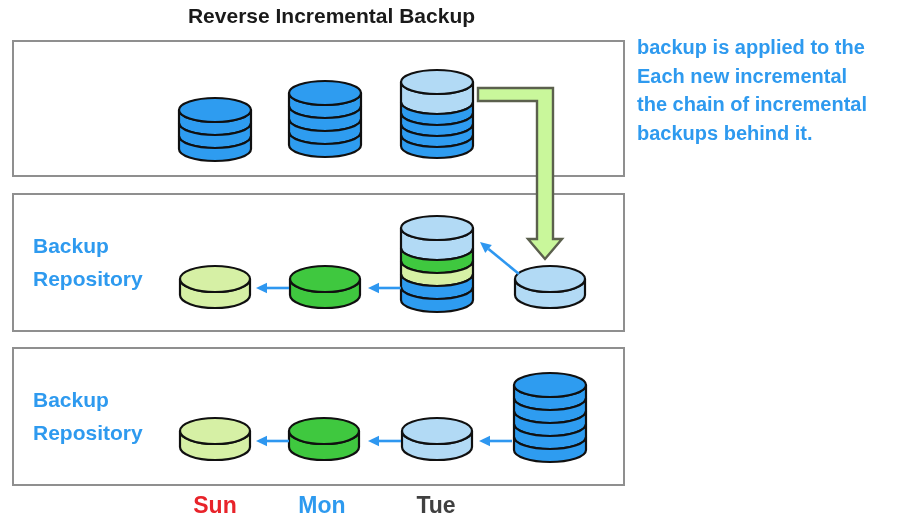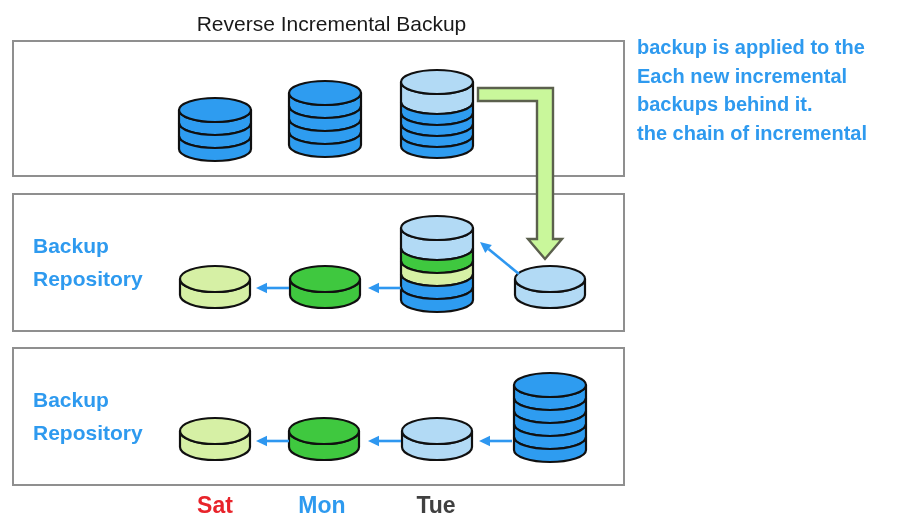--- a/index.html
+++ b/index.html
@@ -2,22 +2,22 @@
 <html><head>
 <meta charset="utf-8">
 <style>
   html,body{margin:0;padding:0;background:#ffffff;}
   #stage{
     position:relative;width:923px;height:531px;background:#ffffff;overflow:hidden;
     font-family:"Liberation Sans","DejaVu Sans",sans-serif;
   }
   .abs{position:absolute;}
   #diagram-title{
-    left:25px;top:12px;width:613px;text-align:center;
-    font-size:21px;font-weight:normal;letter-spacing:0px;
+    left:25px;top:4px;width:613px;text-align:center;
+    font-size:21px;font-weight:bold;letter-spacing:0px;
   }
   .panel{
     left:12px;width:613px;box-sizing:border-box;
     border:2px solid #8f8f8f;background:#ffffff;
   }
   #panel-source{top:40px;height:137px;}
   #panel-repo1{top:193px;height:139px;}
   #panel-repo2{top:347px;height:139px;}
   .panel-label{
     left:33px;font-size:21px;font-weight:bold;line-height:33px;white-space:nowrap;
@@ -145,21 +145,21 @@
       </g>
       <g>
         <line x1="512" y1="441" x2="490" y2="441" stroke="#2E97F0" stroke-width="2.6"></line>
         <polygon points="479,441 490,435.8 490,446.2" fill="#2E97F0"></polygon>
       </g>
     </svg>
 
   <div class="abs" id="annotation" style="color: rgb(46, 154, 239);">
     <div>backup is applied to the</div>
     <div>Each new incremental</div>
+    <div>the chain of incremental</div>
     <div>backups behind it.</div>
-    <div>the chain of incremental</div>
   </div>
 
-  <div class="abs day-label" id="day-sun" style="color: rgb(232, 35, 42);">Sat</div>
+  <div class="abs day-label" id="day-sun" style="color: rgb(232, 35, 42);">Sun</div>
   <div class="abs day-label" id="day-mon" style="color: rgb(46, 154, 239);">Mon</div>
   <div class="abs day-label" id="day-tue" style="color: #404040;">Tue</div>
 
 </div>
 
 </body></html>

